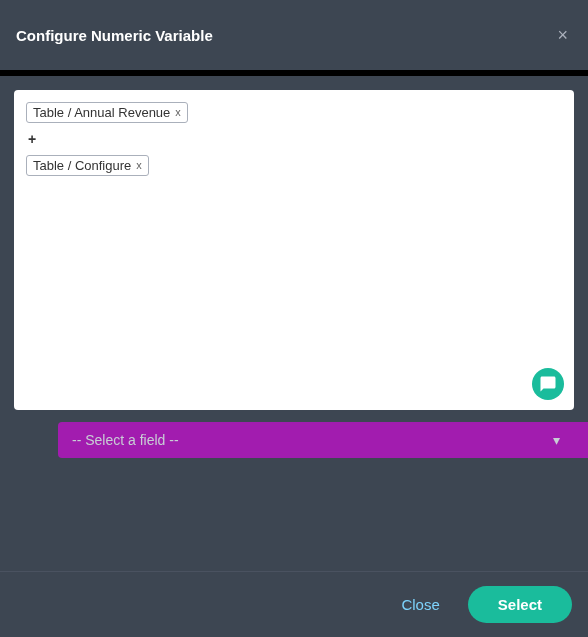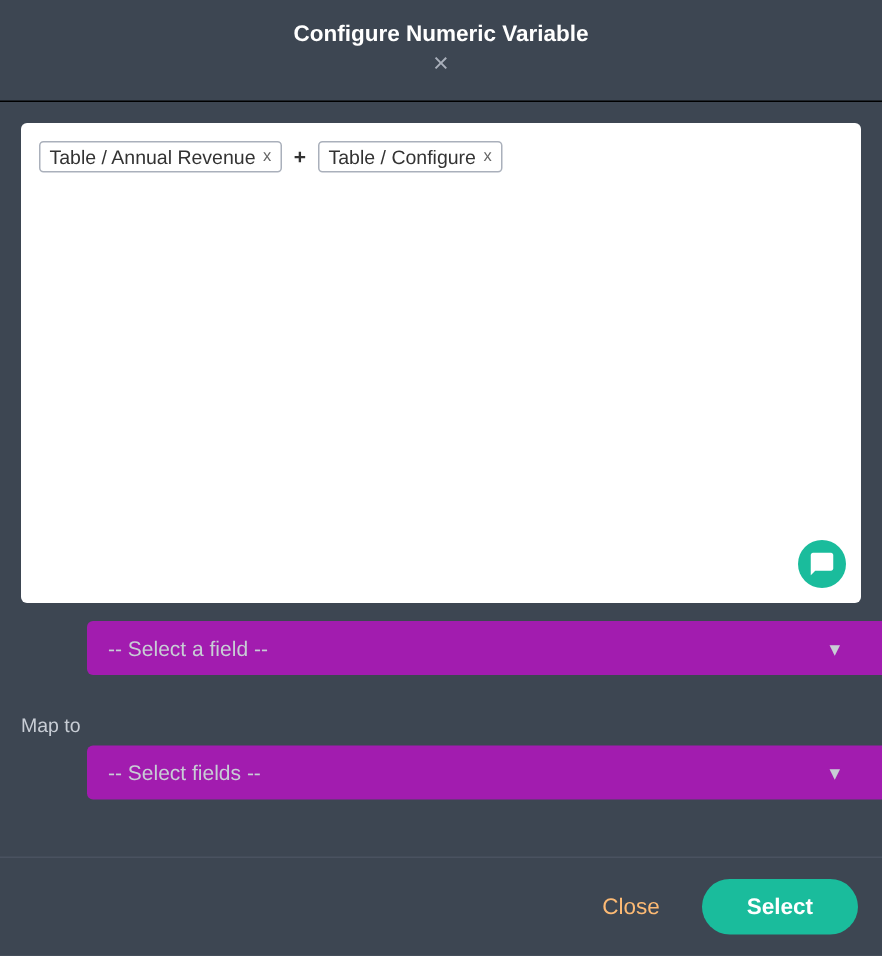--- a/index.html
+++ b/index.html
@@ -22,26 +22,25 @@
       background: #3d4652;
       width: 588px;
       height: 637px;
       position: relative;
       display: flex;
       flex-direction: column;
     }
 
     .dialog-header {
       background: #3d4652;
-      padding: 14px 16px;
+      padding: 24px 16px;
       display: flex;
       align-items: center;
       justify-content: space-between;
-      border-bottom: 1px solid #000000;
-      flex-direction: column;
+      border-bottom: 6px solid #000000;
     }
 
     .dialog-title {
       color: #ffffff;
       font-size: 15px;
       font-weight: 600;
     }
 
     .close-btn {
       color: #aab0bb;
@@ -57,20 +56,21 @@
       background: #ffffff;
       margin: 14px 14px 0 14px;
       border-radius: 4px;
       min-height: 320px;
       position: relative;
       padding: 12px;
       display: flex;
       align-items: flex-start;
       flex-wrap: wrap;
       gap: 6px;
+      flex-direction: column;
     }
 
     .tag {
       display: inline-flex;
       align-items: center;
       border: 1px solid #aab0bb;
       border-radius: 3px;
       padding: 2px 6px;
       font-size: 13px;
       color: #333;
@@ -166,21 +166,21 @@
       display: flex;
       align-items: center;
       justify-content: flex-end;
       gap: 12px;
       border-top: 1px solid #4a5260;
     }
 
     .btn-close {
       background: none;
       border: none;
-      color: #fdba74;
+      color: #7dd3fc;
       font-size: 15px;
       cursor: pointer;
       padding: 8px 16px;
     }
 
     .btn-apply {
       background: #1abc9c;
       border: none;
       border-radius: 30px;
       color: #ffffff;
@@ -221,27 +221,19 @@
   </div>
 
   <div class="field-section">
     <div class="dropdown-wrapper">
       <select class="select-dropdown">
         <option>-- Select a field --</option>
       </select>
     </div>
   </div>
 
-  <div class="field-section">
-    <div class="map-to-label">Map to</div>
-    <div class="dropdown-wrapper">
-      <select class="select-dropdown">
-        <option>-- Select fields --</option>
-      </select>
-    </div>
-  </div>
 
   <div class="dialog-footer">
     <button class="btn-close">Close</button>
     <button class="btn-apply">Select</button>
   </div>
 
 </div>
 
 </body></html>

